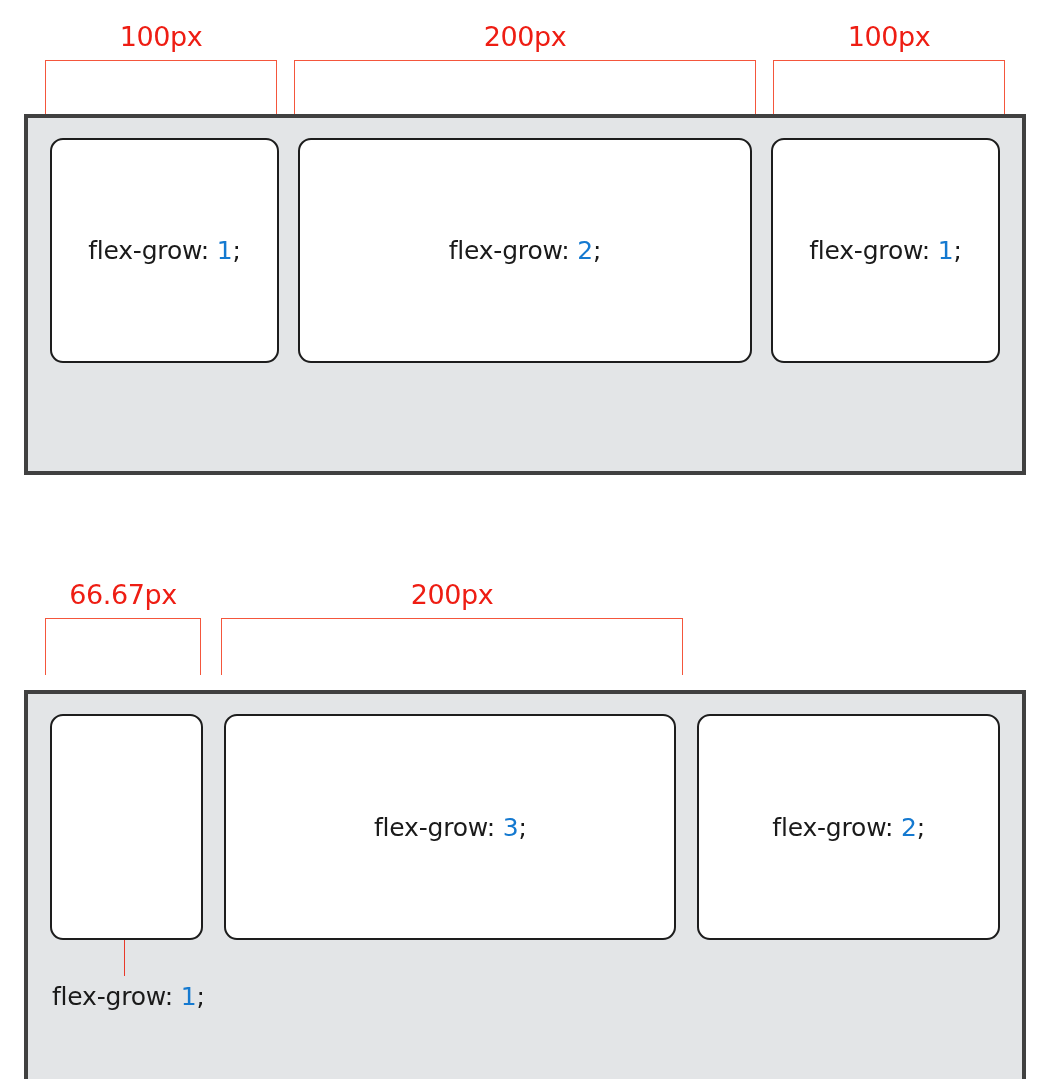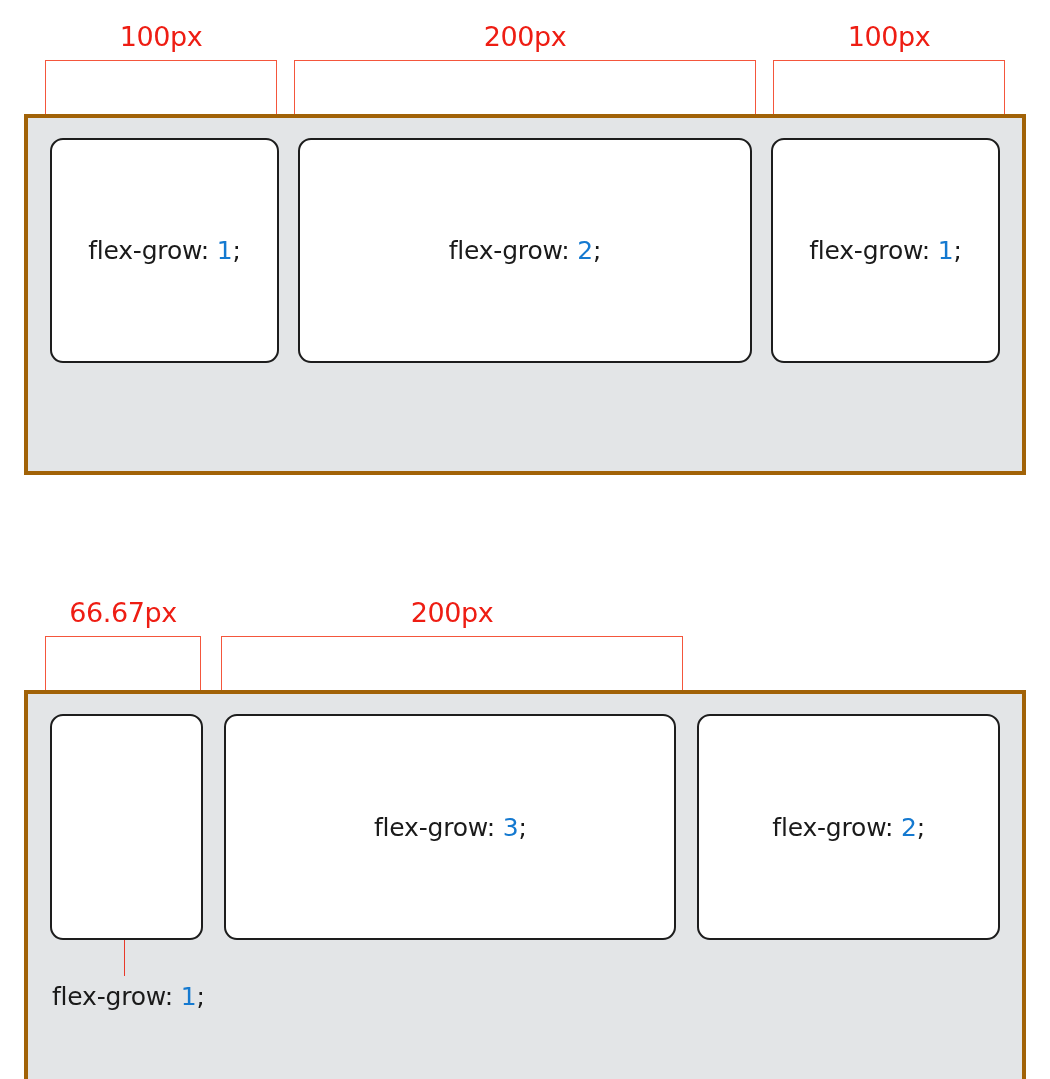--- a/index.html
+++ b/index.html
@@ -55,21 +55,21 @@
     border-left: 1.6px solid #f4563c;
     border-right: 1.6px solid #f4563c;
     box-sizing: border-box;
   }
 
   
   .flex-container {
     position: absolute;
     left: 24px;
     width: 1002px;
-    border: 4px solid #a16207;
+    border: 4px solid #404040;
     background: #e3e5e7;
     box-sizing: border-box;
   }
 
   .flex-row {
     position: absolute;
     left: 0;
     right: 0;
     display: flex;
     align-items: stretch;
@@ -146,21 +146,21 @@
       </div>
       <div class="flex-item" style="flex-grow:1;flex-basis:0;">
         <span class="item-text"><span>flex-grow:</span>&nbsp;<span class="gval">1</span><span>;</span></span>
       </div>
     </div>
   </div>
 </div>
 
 <div class="diagram" style="top:576px;height:503px;">
 
-  <div class="measure-row" style="top:22px;">
+  <div class="measure-row" style="top:4px;">
     <div class="measure" style="left:45px;width:156px;">
       <div class="measure-label">66.67px</div>
       <div class="measure-bracket"></div>
     </div>
     <div class="measure" style="left:221px;width:462px;">
       <div class="measure-label">200px</div>
       <div class="measure-bracket"></div>
     </div>
   </div>
 

